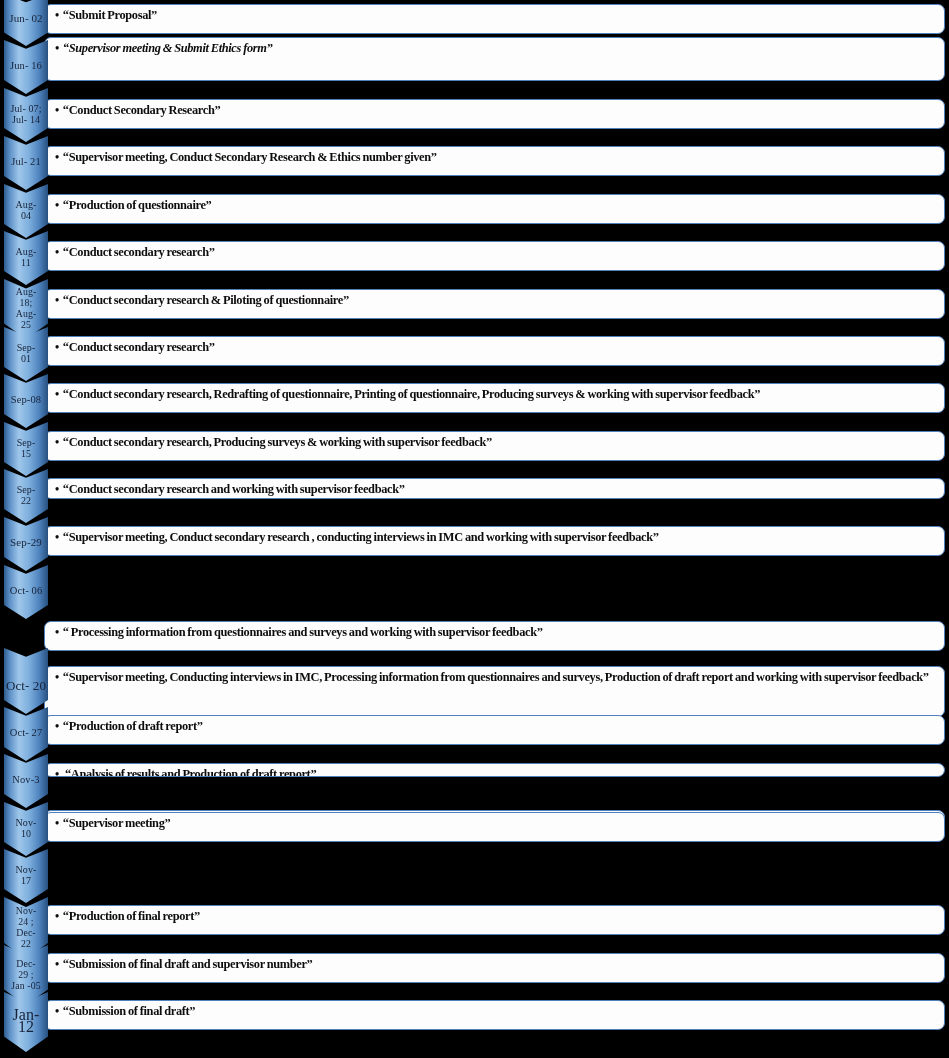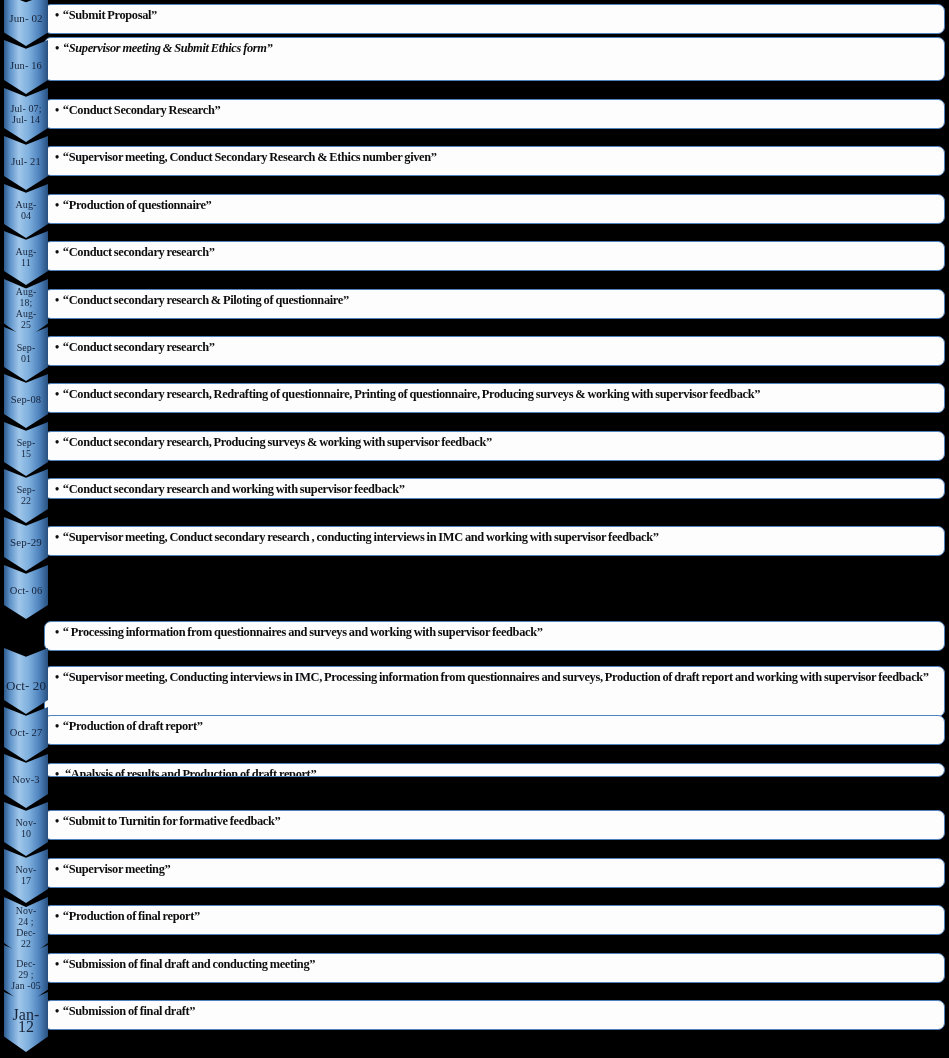--- a/index.html
+++ b/index.html
@@ -197,39 +197,39 @@
       <div class="chev-label" style="font-size: 10px; line-height: 11.2px;">Nov-
 10</div>
     </div>
     <div class="box" style="top: 810px; height: 30px;">
       <div class="box-inner"><span class="bullet">•</span><span>“Submit to Turnitin for formative feedback”</span></div>
     </div>
     <div class="chev" style="top: 849px; height: 54px;">
       <div class="chev-label" style="font-size: 10px; line-height: 11.2px;">Nov-
 17</div>
     </div>
-    <div class="box" style="top: 858px; height: 30px;">
+    <div class="box" style="top: 812px; height: 30px;">
       <div class="box-inner"><span class="bullet">•</span><span>“Supervisor meeting”</span></div>
     </div>
     <div class="chev" style="top: 897px; height: 62px;">
       <div class="chev-label" style="font-size: 9.8px; line-height: 11px;">Nov-
 24 ;
 Dec-
 22</div>
     </div>
     <div class="box" style="top: 905px; height: 30px;">
       <div class="box-inner"><span class="bullet">•</span><span>“Production of final report”</span></div>
     </div>
     <div class="chev" style="top: 945px; height: 60px;">
       <div class="chev-label" style="font-size: 9.8px; line-height: 11px;">Dec-
 29 ;
 Jan -05</div>
     </div>
     <div class="box" style="top: 953px; height: 30px;">
-      <div class="box-inner"><span class="bullet">•</span><span>“Submission of final draft and conducting meeting”</span></div>
+      <div class="box-inner"><span class="bullet">•</span><span>“Submission of final draft and supervisor number”</span></div>
     </div>
     <div class="chev" style="top: 992px; height: 60px;">
       <div class="chev-label" style="font-size: 16px; line-height: 11.7px;">Jan- 12</div>
     </div>
     <div class="box" style="top: 1000px; height: 30px;">
       <div class="box-inner"><span class="bullet">•</span><span>“Submission of final draft”</span></div>
     </div>
   </div>
 
 </body></html>

